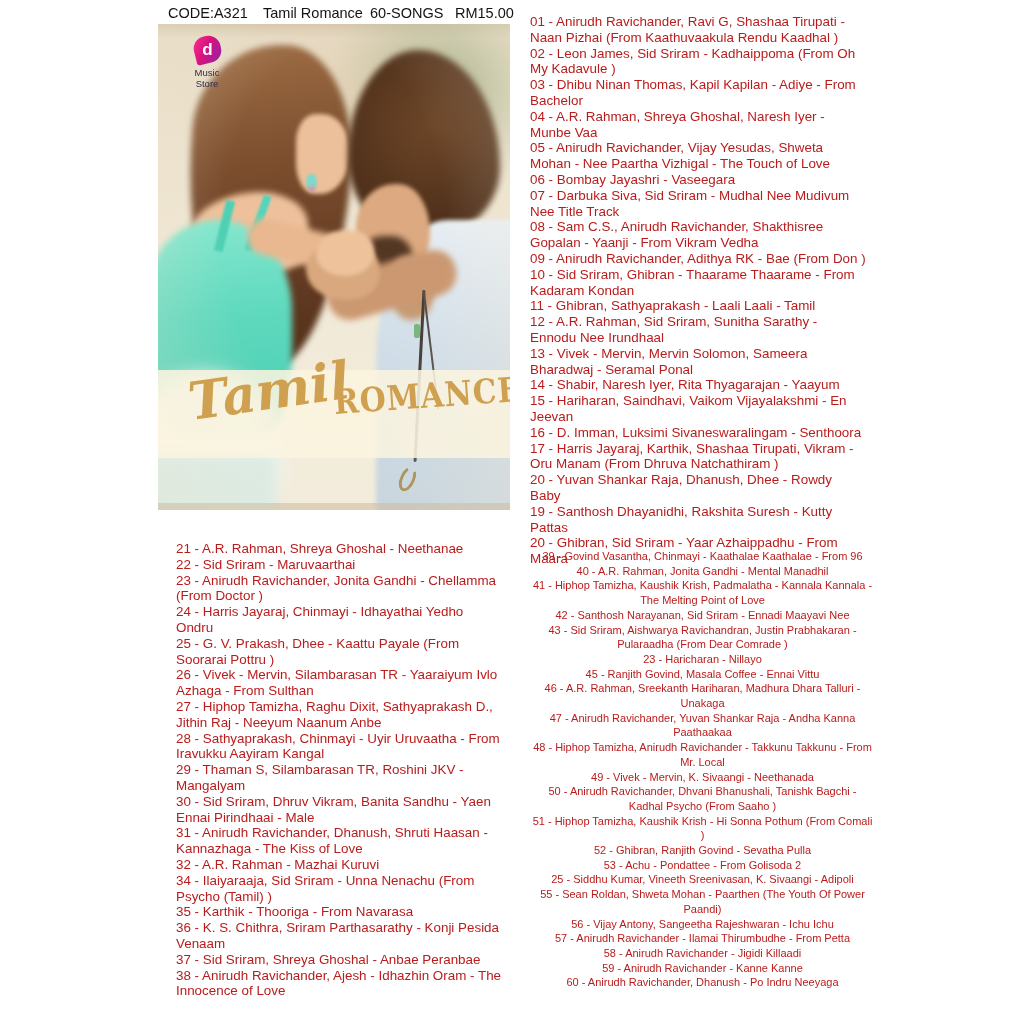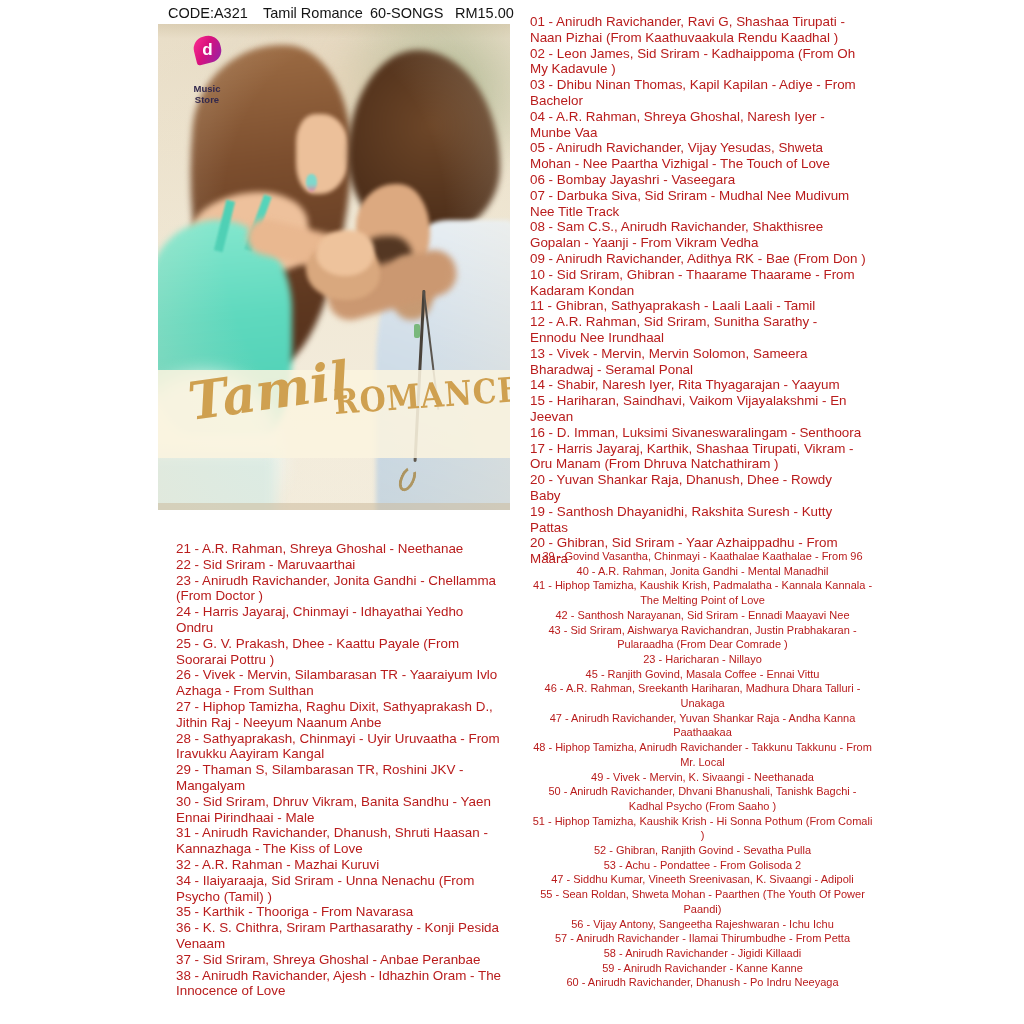--- a/index.html
+++ b/index.html
@@ -73,21 +73,21 @@
                  font-size:52px; color:#cfa050; transform:rotate(-8deg); white-space:nowrap; }
   .title-caps  { position:absolute; left:176px; top:12px; font-family:"DejaVu Serif", serif; font-weight:700;
                  font-size:34px; letter-spacing:1px; color:#cfa050; transform:rotate(-4deg) scaleX(0.88);
                  transform-origin:left center; white-space:nowrap; }
 
   .logo        { position:absolute; left:18px; top:12px; width:62px; text-align:center; }
   .logo-icon   { width:27px; height:27px; margin:0 auto; border-radius:45% 45% 45% 10%;
                  background:linear-gradient(130deg,#ff2f92 0%, #d8127d 45%, #8e24aa 100%);
                  transform:rotate(-14deg); display:flex; align-items:center; justify-content:center; }
   .logo-icon b { color:#ffffff; font-size:17px; font-weight:bold; transform:rotate(14deg); font-family:"Liberation Sans", sans-serif; }
-  .logo-text   { margin-top:20px; font-size:9.5px; font-weight:bold; color:#33294d; line-height:11px; }
+  .logo-text   { margin-top:4px; font-size:9.5px; font-weight:normal; color:#33294d; line-height:11px; }
 
   
   .songs { position:absolute; color:#b91c1c; }
   .songs .song { white-space:normal; }
   .col1 { left:530px; top:14px;  width:336px; font-size:13.4px; line-height:15.8px; }
   .col2 { left:176px; top:541px; width:326px; font-size:13.4px; line-height:15.8px; }
   .col3 { left:530px; top:549px; width:345px; font-size:11px; line-height:14.7px;text-align:center; }
 </style>
 </head>
 <body>
@@ -194,20 +194,20 @@
     <div class="song">23 - Haricharan - Nillayo</div>
     <div class="song">45 - Ranjith Govind, Masala Coffee - Ennai Vittu</div>
     <div class="song">46 - A.R. Rahman, Sreekanth Hariharan, Madhura Dhara Talluri - Unakaga</div>
     <div class="song">47 - Anirudh Ravichander, Yuvan Shankar Raja - Andha Kanna Paathaakaa</div>
     <div class="song">48 - Hiphop Tamizha, Anirudh Ravichander - Takkunu Takkunu - From Mr. Local</div>
     <div class="song">49 - Vivek - Mervin, K. Sivaangi - Neethanada</div>
     <div class="song">50 - Anirudh Ravichander, Dhvani Bhanushali, Tanishk Bagchi - Kadhal Psycho (From Saaho )</div>
     <div class="song">51 - Hiphop Tamizha, Kaushik Krish - Hi Sonna Pothum (From Comali )</div>
     <div class="song">52 - Ghibran, Ranjith Govind - Sevatha Pulla</div>
     <div class="song">53 - Achu - Pondattee - From Golisoda 2</div>
-    <div class="song">47 - Siddhu Kumar, Vineeth Sreenivasan, K. Sivaangi - Adipoli</div>
+    <div class="song">25 - Siddhu Kumar, Vineeth Sreenivasan, K. Sivaangi - Adipoli</div>
     <div class="song">55 - Sean Roldan, Shweta Mohan - Paarthen (The Youth Of Power Paandi)</div>
     <div class="song">56 - Vijay Antony, Sangeetha Rajeshwaran - Ichu Ichu</div>
     <div class="song">57 - Anirudh Ravichander - Ilamai Thirumbudhe - From Petta</div>
     <div class="song">58 - Anirudh Ravichander - Jigidi Killaadi</div>
     <div class="song">59 - Anirudh Ravichander - Kanne Kanne</div>
     <div class="song">60 - Anirudh Ravichander, Dhanush - Po Indru Neeyaga</div>
   </div>
 
 </body></html>

